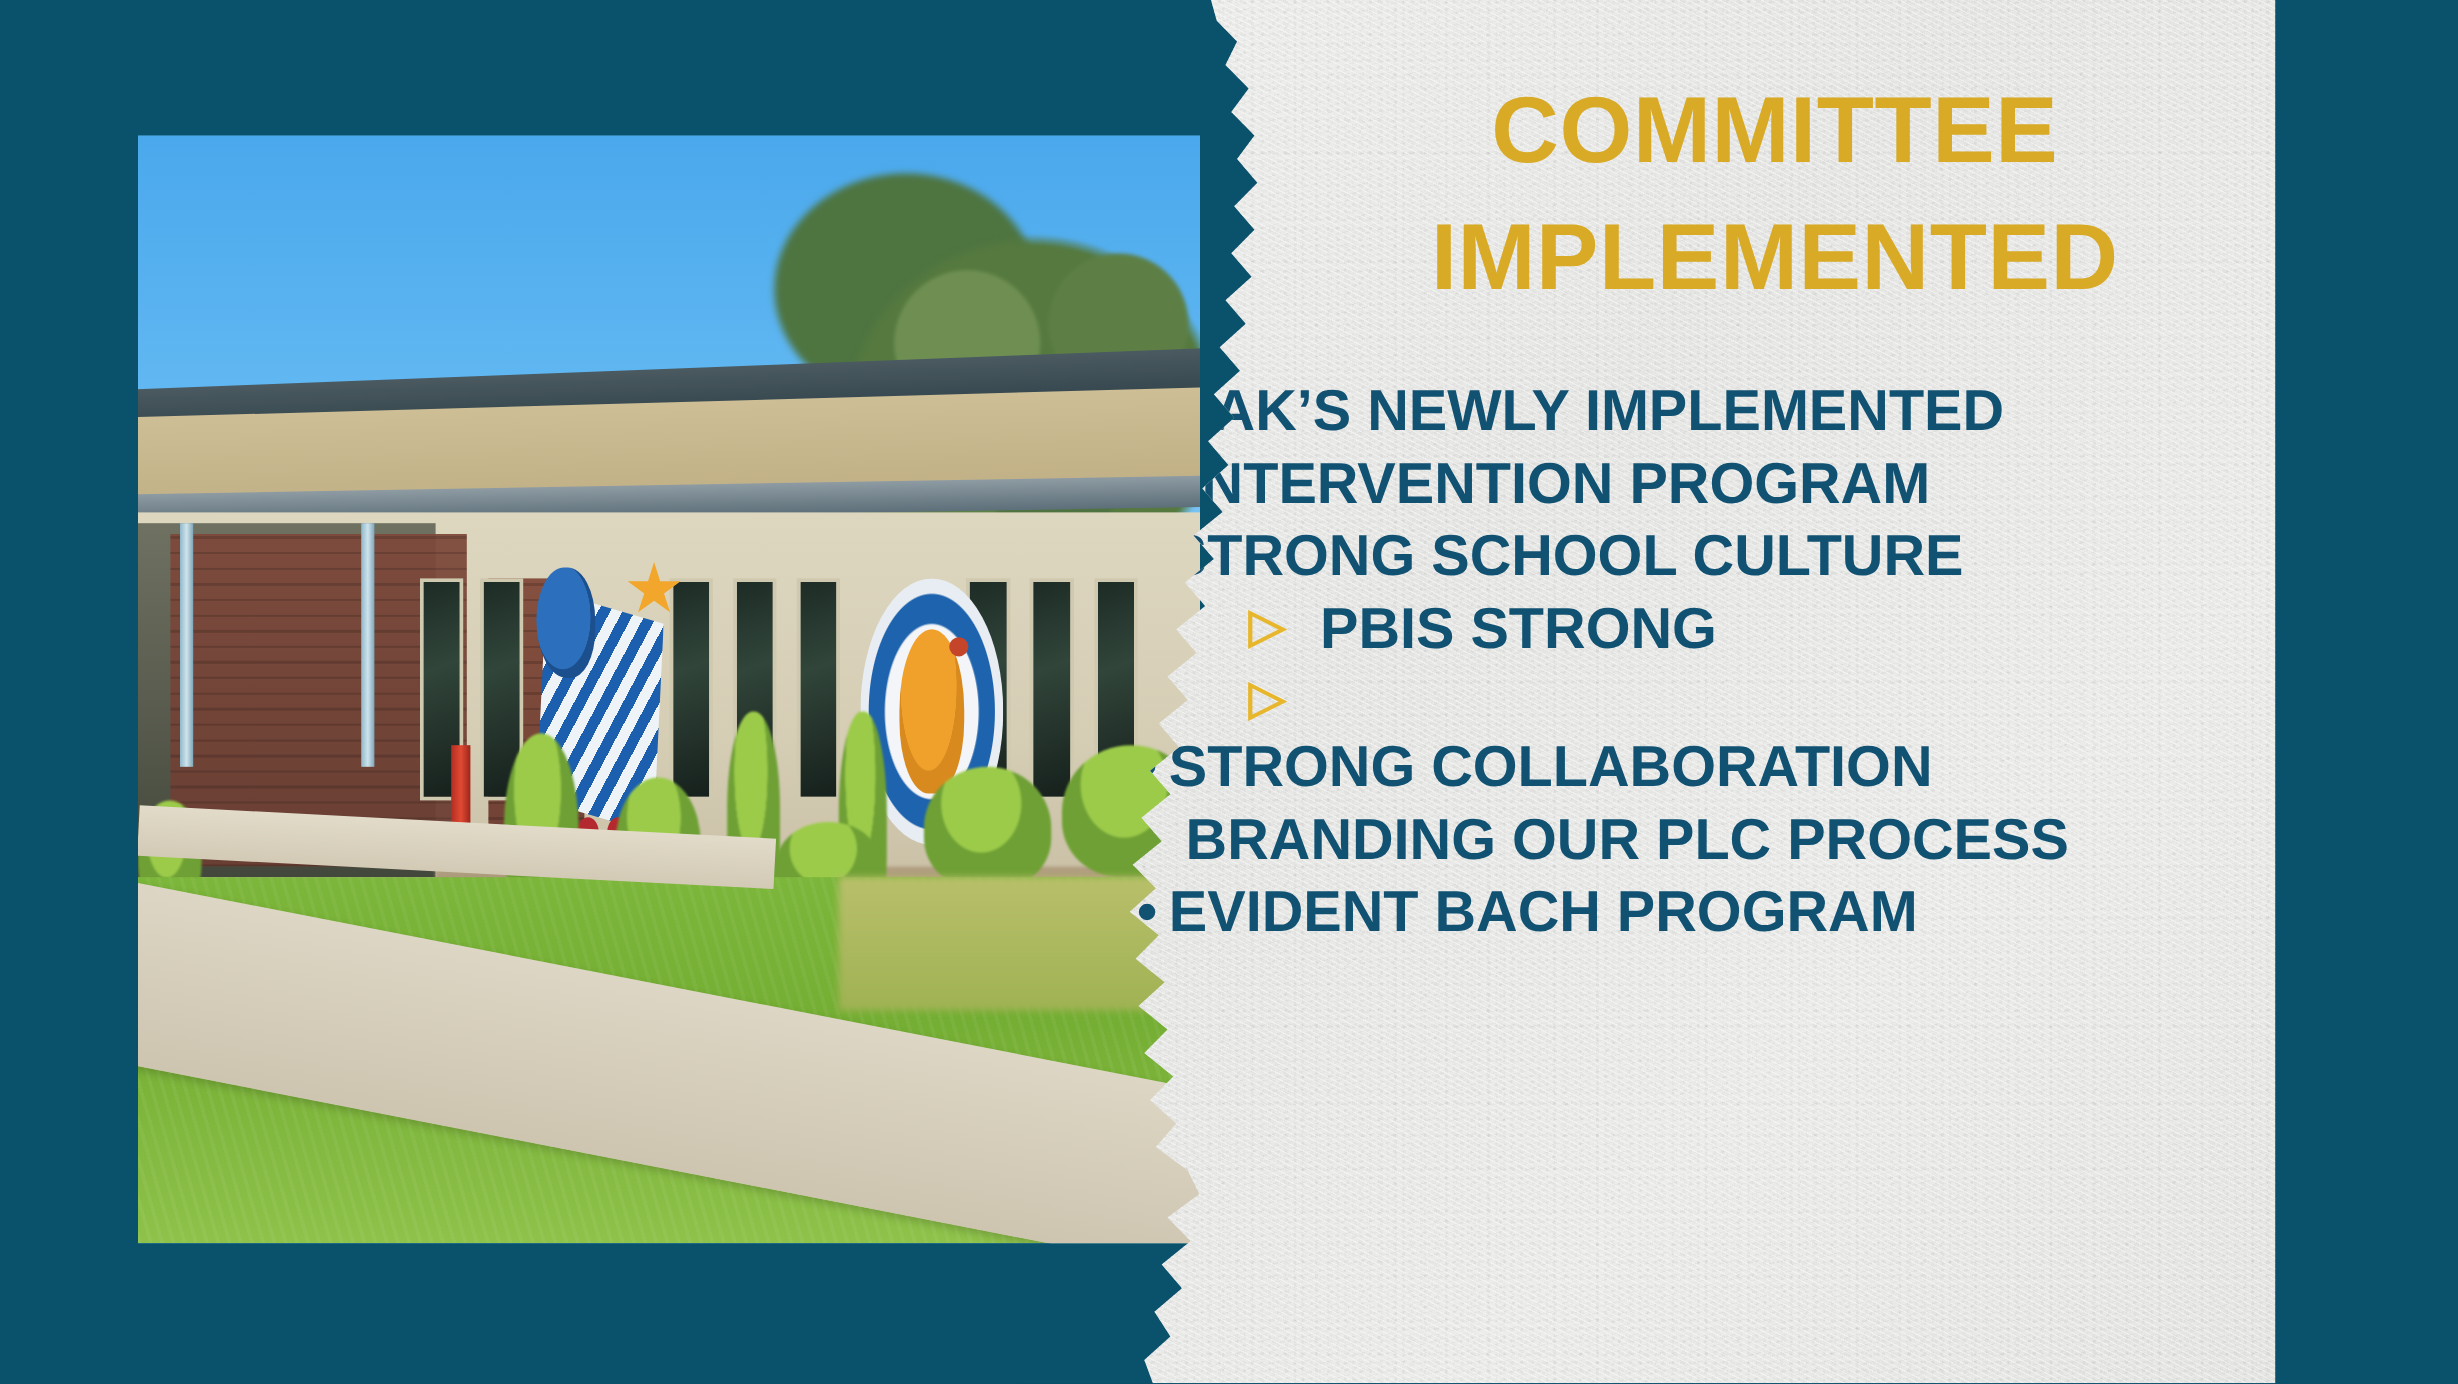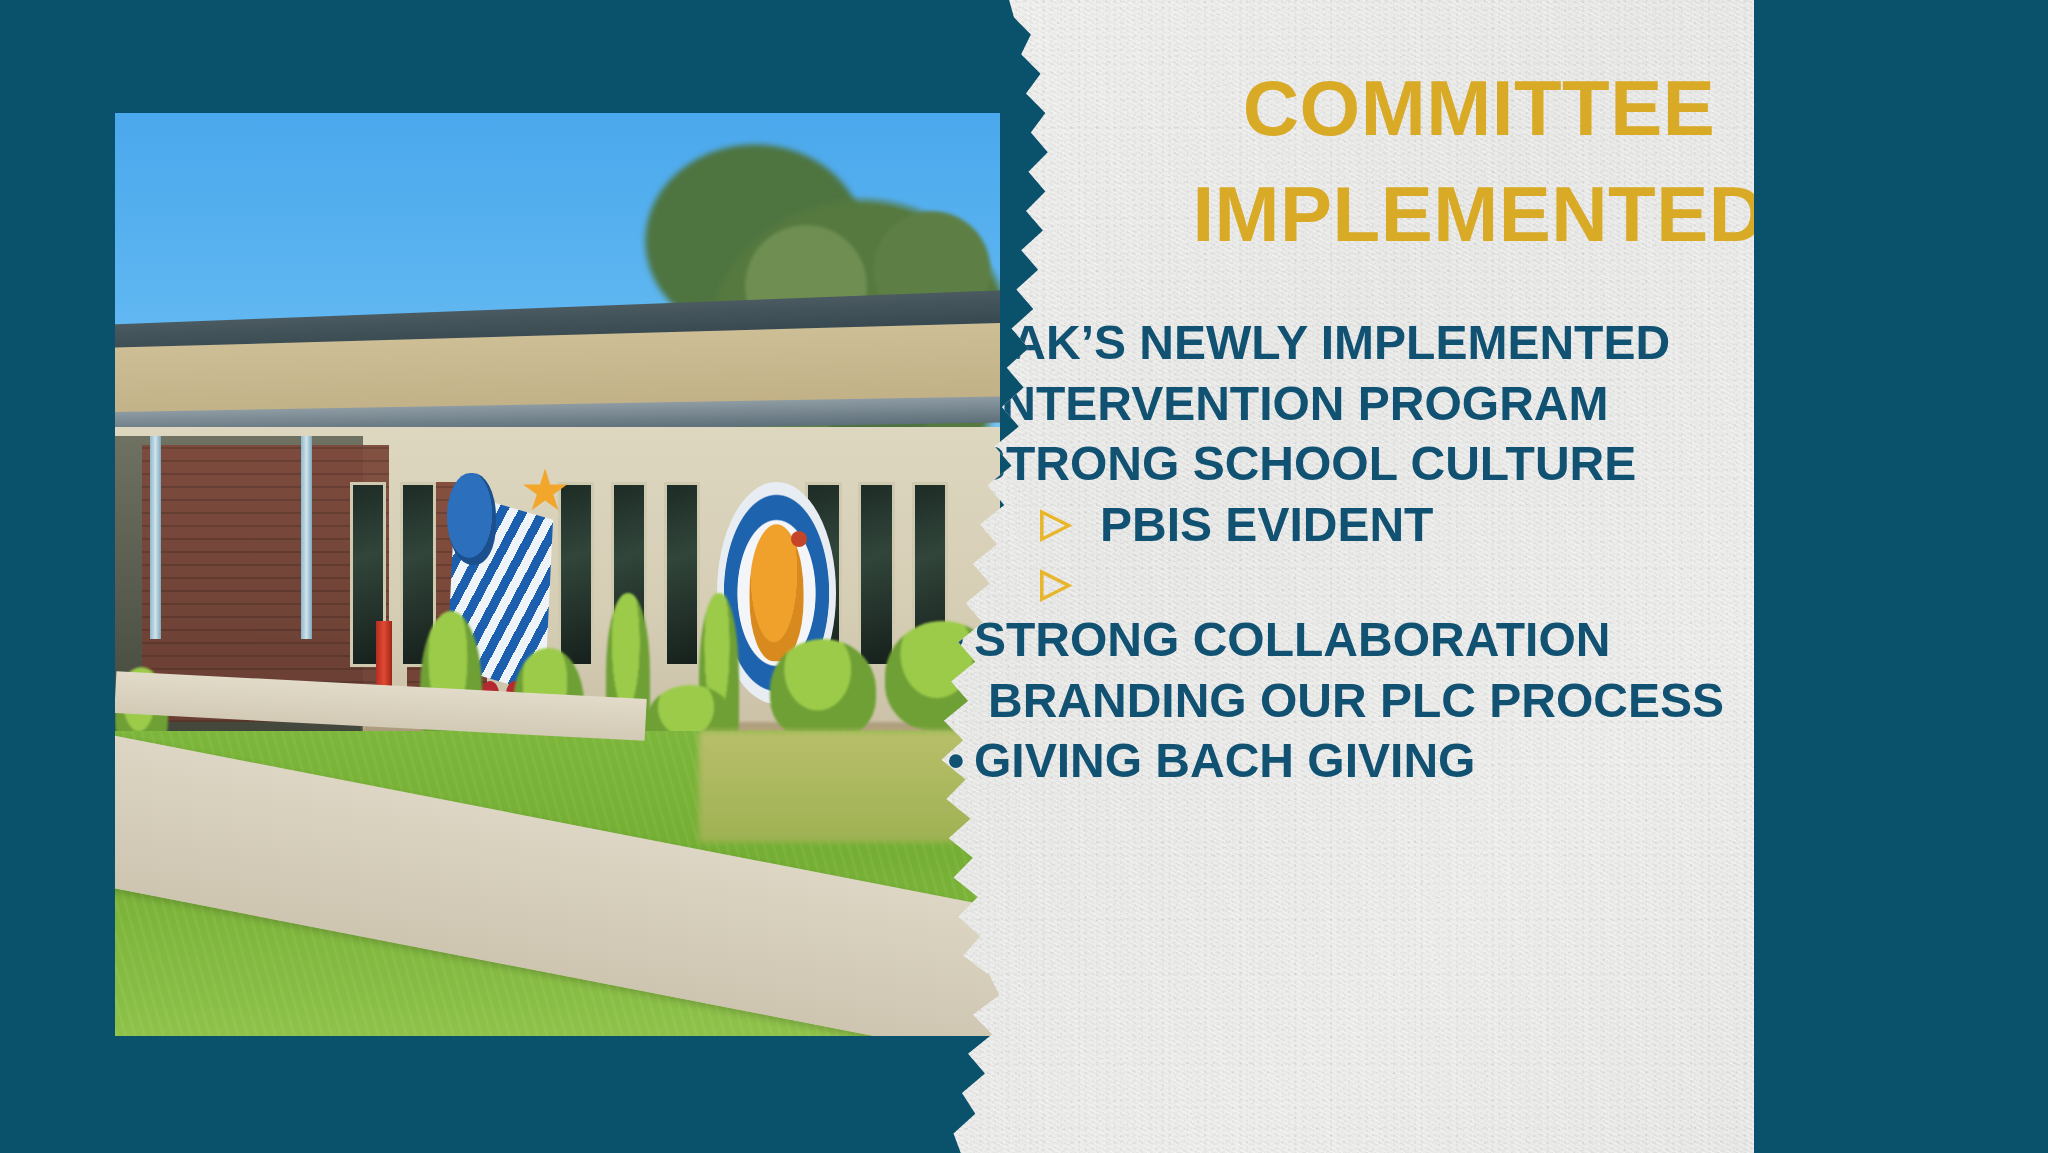--- a/index.html
+++ b/index.html
@@ -6,21 +6,21 @@
   * { margin:0; padding:0; box-sizing:border-box; }
   html, body {
     width:2048px; height:1153px;
     overflow:hidden;
     font-family:"Liberation Sans", sans-serif;
     background:#0a516b;
   }
 
   .slide {
     position:relative;
-    width:1754px; height:1153px;
+    width:1896px; height:1153px;
     background:#0a516b;
     overflow:hidden;
   }
 
   
   .left-panel {
     position:absolute; left:0; top:0;
     width:1060px; height:1153px;
     background:#0a516b;
   }
@@ -426,40 +426,40 @@
         <div class="bullet-row lvl1">
           <span class="marker-dot">•</span>
           <span class="b-text">
             <span>STRONG SCHOOL CULTURE</span>
           </span>
         </div>
 
         <div class="bullet-row lvl2">
           <span class="marker-tri">▷</span>
           <span class="b-text b-sub">
-            <span>PBIS EVIDENT</span>
+            <span>PBIS STRONG</span>
           </span>
         </div>
 
         <div class="bullet-row lvl2">
           <span class="marker-tri">▷</span>
         </div>
 
         <div class="bullet-row lvl1">
           <span class="marker-dot">•</span>
           <span class="b-text">
             <span>STRONG COLLABORATION</span>
             <span class="l2">BRANDING OUR PLC PROCESS</span>
           </span>
         </div>
 
         <div class="bullet-row lvl1">
           <span class="marker-dot">•</span>
           <span class="b-text">
-            <span>GIVING BACH GIVING</span>
+            <span>EVIDENT BACH PROGRAM</span>
           </span>
         </div>
 
       </div>
     </div>
   </div>
 
 </div>
 
 </body></html>

